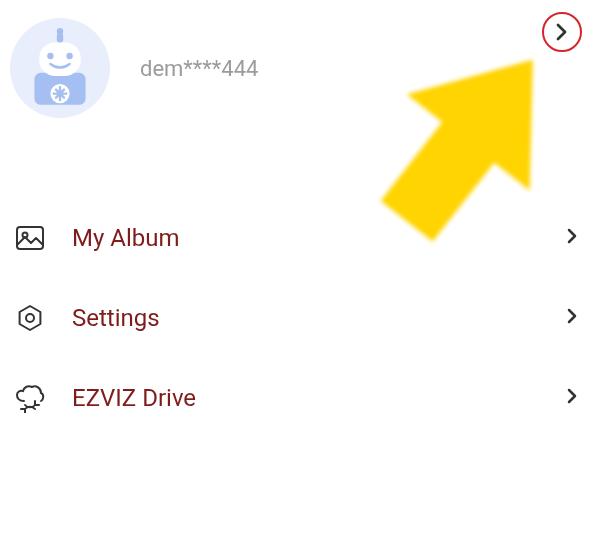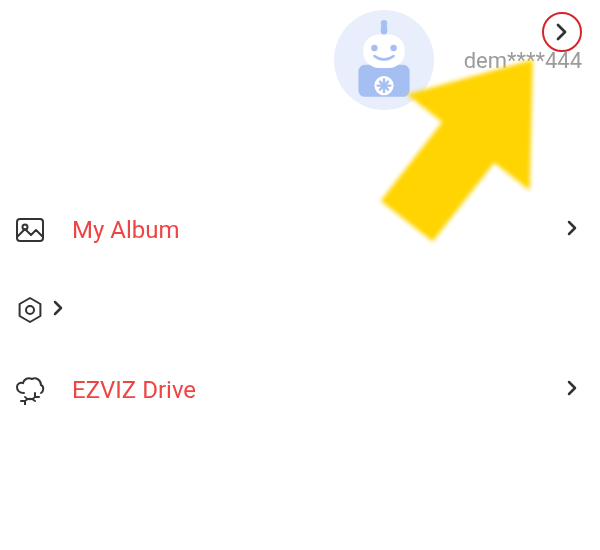--- a/index.html
+++ b/index.html
@@ -7,23 +7,22 @@
       width: 600px;
       height: 550px;
       font-family: -apple-system, BlinkMacSystemFont, "Segoe UI", Roboto, sans-serif;
       background: #ffffff;
       position: relative;
       overflow: hidden;
     }
     .profile-area {
       display: flex;
       align-items: center;
-      padding: 10px 18px 20px 10px;
+      padding: 18px 18px 20px 10px;
       position: relative;
-      justify-content: flex-end;
     }
     .avatar-wrap {
       width: 100px;
       height: 100px;
       border-radius: 50%;
       background: #e8eefb;
       display: flex;
       align-items: center;
       justify-content: center;
       flex-shrink: 0;
@@ -64,21 +63,21 @@
       height: 44px;
       display: flex;
       align-items: center;
       justify-content: center;
       flex-shrink: 0;
       color: #444;
     }
     .menu-label {
       margin-left: 20px;
       font-size: 24px;
-      color: #ef4444;
+      color: #7f1d1d;
       flex: 1;
     }
     .menu-chevron {
       color: #444;
     }
     .yellow-arrow {
       position: absolute;
       top: 32px;
       left: 355px;
       pointer-events: none;
@@ -127,20 +126,21 @@
     </div>
   </div>
 
   <div class="menu-item">
     <div class="menu-icon">
       <svg width="30" height="30" viewBox="0 0 30 30">
         <polygon points="15,3 25.4,9 25.4,21 15,27 4.6,21 4.6,9" stroke="#333" stroke-width="2" fill="none" stroke-linejoin="round"></polygon>
         <circle cx="15" cy="15" r="4" stroke="#333" stroke-width="2" fill="none"></circle>
       </svg>
     </div>
+    <div class="menu-label">Settings</div>
     <div class="menu-chevron">
       <svg width="12" height="18" viewBox="0 0 12 18">
           <path d="M3 3 L9 9 L3 15" stroke="#333" stroke-width="2.5" fill="none" stroke-linecap="round" stroke-linejoin="round"></path>
         </svg>
     </div>
   </div>
 
 
   <div class="menu-item">
     <div class="menu-icon">

